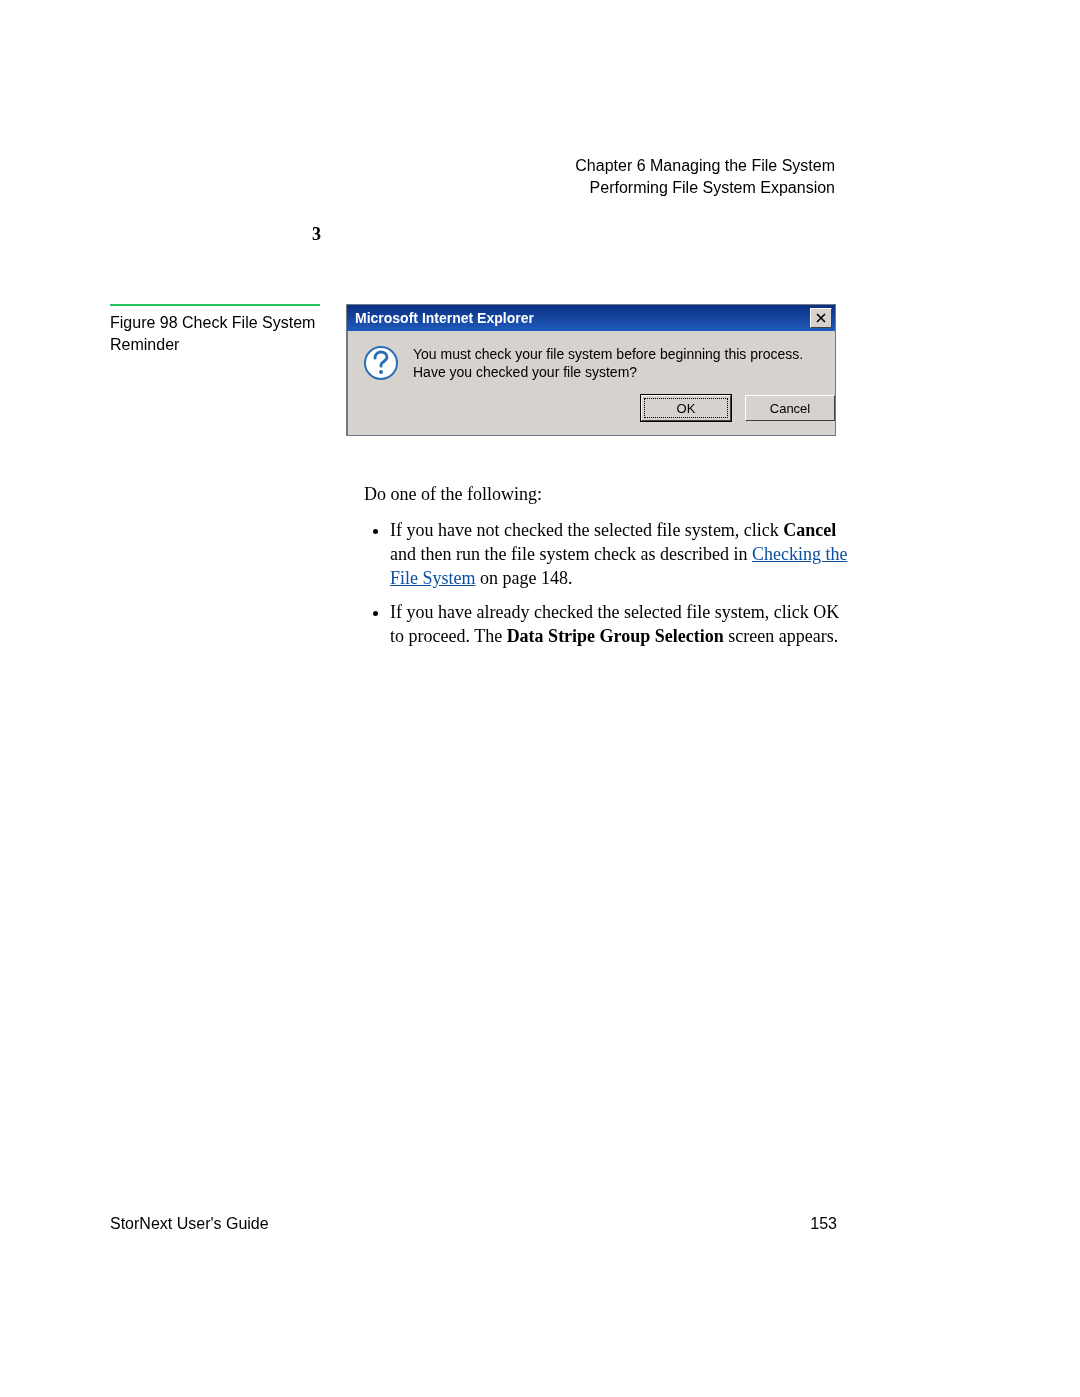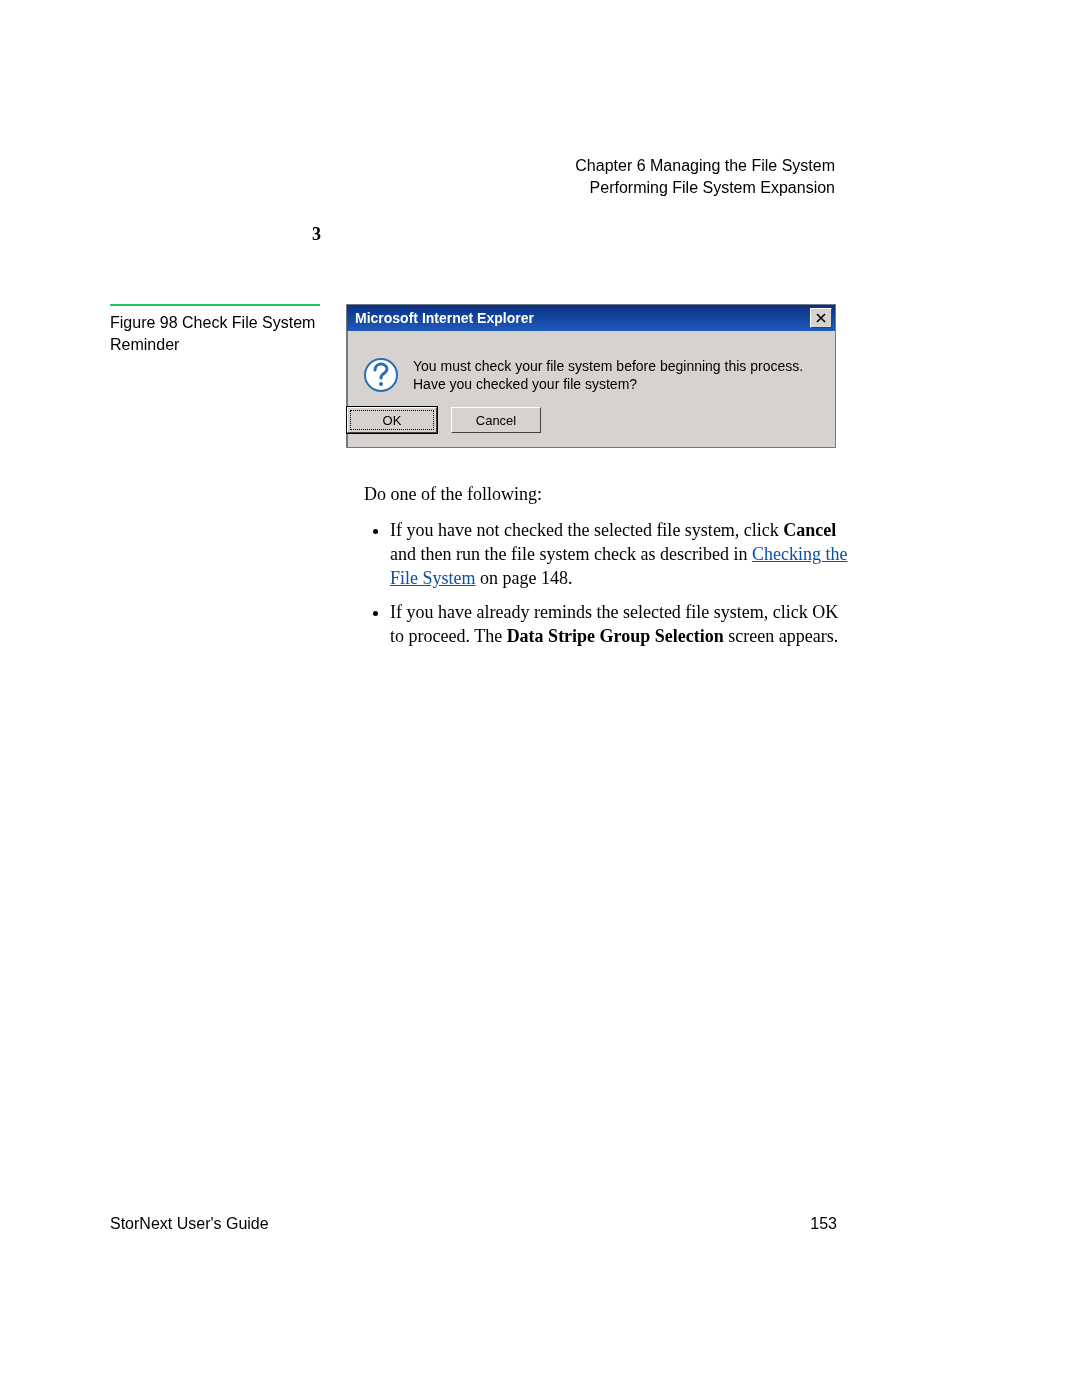--- a/index.html
+++ b/index.html
@@ -86,37 +86,37 @@
     border-right-color: #404040;
     border-bottom-color: #404040;
     display: flex;
     align-items: center;
     justify-content: center;
   }
   .close-btn svg { width: 10px; height: 10px; }
 
   .dialog-body {
     display: flex;
-    padding: 26px 16px 8px 16px;
+    padding: 14px 16px 8px 16px;
     gap: 14px;
     align-items: flex-end;
   }
   .qmark-icon {
     width: 36px;
     height: 36px;
     flex: 0 0 36px;
   }
   .dialog-text {
     font-family: Tahoma, Arial, sans-serif;
     font-size: 14px;
     line-height: 18px;
   }
   .dialog-buttons {
     display: flex;
-    justify-content: flex-start;
+    justify-content: flex-end;
     gap: 14px;
     padding: 6px 0 14px 0;
   }
   .win-btn {
     width: 88px;
     height: 24px;
     background: #d6d3ce;
     border: 1px solid #404040;
     border-top-color: #fff;
     border-left-color: #fff;
@@ -214,21 +214,21 @@
     </div>
   </div>
 
   <div class="after-text">
     <div>Do one of the following:</div>
     <ul class="bullets">
       <li>
         <span>If you have not checked the selected file system, click </span><span class="bold">Cancel</span><span> and then run the file system check as described in </span><a href="#" class="cross-ref">Checking the File System</a><span> on page  148.</span>
       </li>
       <li>
-        <span>If you have already reminds the selected file system, click OK to proceed. The </span><span class="bold">Data Stripe Group Selection</span><span> screen appears.</span>
+        <span>If you have already checked the selected file system, click OK to proceed. The </span><span class="bold">Data Stripe Group Selection</span><span> screen appears.</span>
       </li>
     </ul>
   </div>
 
   <div class="footer">
     <span>StorNext User's Guide</span>
     <span>153</span>
   </div>
 
 </div>

